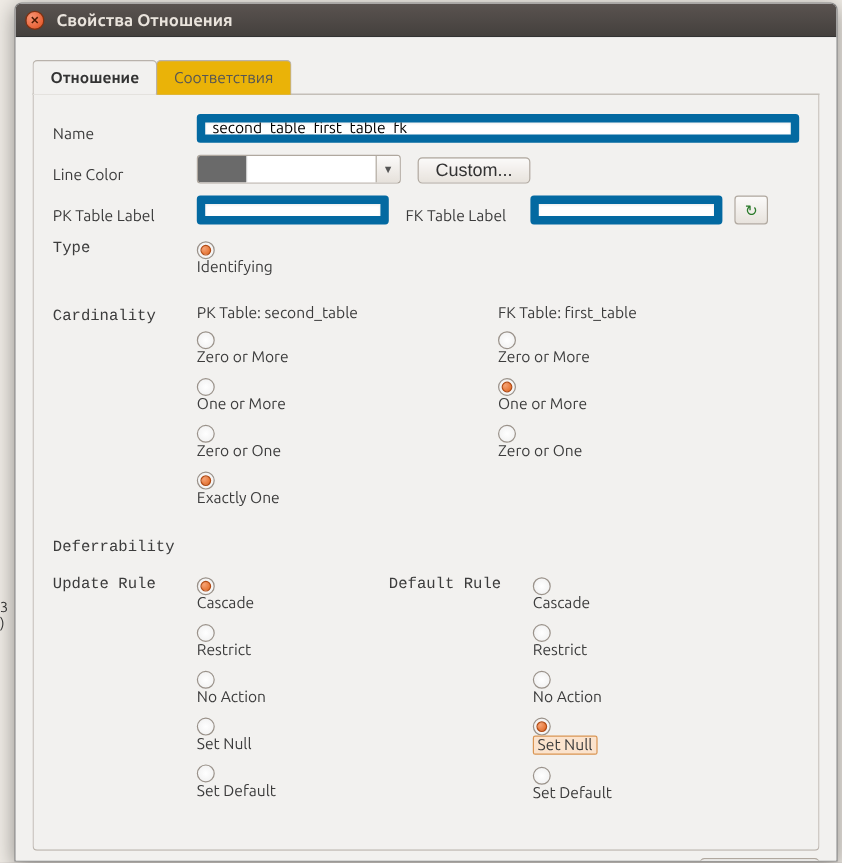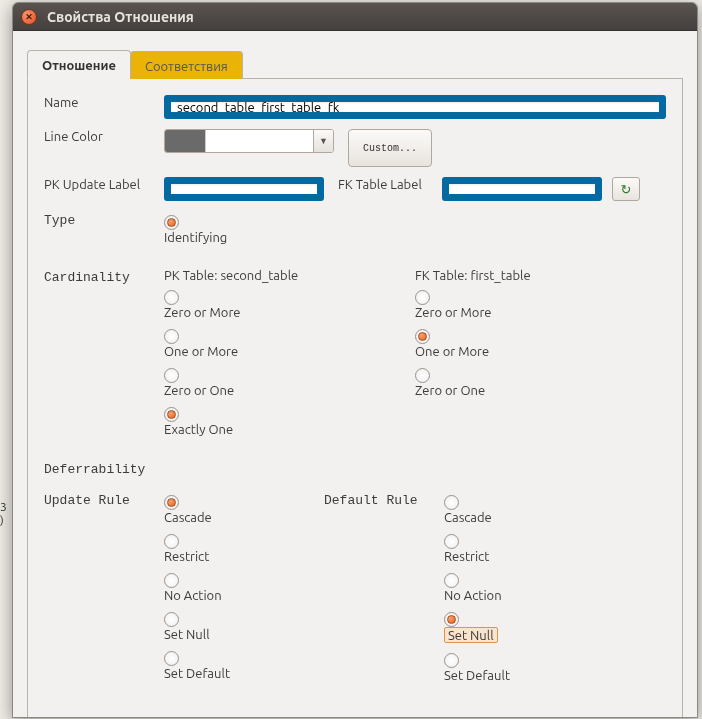--- a/index.html
+++ b/index.html
@@ -48,21 +48,20 @@
     cursor: pointer;
   }
   .body-area {
     padding: 18px 14px 10px 14px;
     background: #f2f1ef;
   }
   .tab-strip {
     display: flex;
     border-bottom: 1px solid #b9b2ab;
     margin-bottom: 0;
-    align-items: center;
   }
   .tab {
     padding: 7px 14px 6px 14px;
     font-size: 13px;
     border: 1px solid #b9b2ab;
     border-bottom: none;
     background: #eab308;
     margin-right: -1px;
     border-radius: 4px 4px 0 0;
     cursor: pointer;
@@ -78,21 +77,21 @@
   }
   .tabpanel {
     border: 1px solid #b9b2ab;
     border-top: none;
     padding: 16px 16px 20px 16px;
     border-radius: 0 0 4px 4px;
     min-height: 596px;
   }
   .row {
     display: flex;
-    align-items: flex-start;
+    align-items: flex-end;
     margin-bottom: 10px;
   }
   .lbl {
     width: 120px;
     font-size: 13px;
     color: #3c3c3c;
     font-weight: normal;
   }
   .lbltop { align-self: flex-start; padding-top: 2px; font-family: Liberation Mono, monospace;}
   input[type=text] {
@@ -117,27 +116,27 @@
   .color-swatch { width: 40px; background: #6a6a6a; }
   .color-white { width: 108px; background: #fff; border-left: 1px solid #ccc;}
   .color-arrow {
     width: 20px;
     border-left: 1px solid #b0a89f;
     background: linear-gradient(#fbfaf9,#e6e1db);
     display:flex;align-items:center;justify-content:center;
     font-size: 9px; color:#555;
   }
   .btn {
-    height: 38px;
+    height: 22px;
     padding: 0 14px;
     border: 1px solid #b0a89f;
     border-radius: 4px;
     background: linear-gradient(#fbfaf9,#e8e3dd);
-    font-size: 10px;
-    font-family: Liberation Mono, monospace;
+    font-size: 15px;
+    font-family: Liberation Sans, sans-serif;
     cursor: pointer;
     color: #333;
   }
   .btn.primary {
     background: linear-gradient(#f9b38b,#f08a55);
     border-color: #cd6b38;
     color: #3d2412;
     font-weight: normal;
     min-width: 100px;
   }
@@ -224,21 +223,21 @@
         <div class="color-picker">
           <div class="color-swatch"></div>
           <div class="color-white"></div>
           <div class="color-arrow">▼</div>
         </div>
         <div style="width:14px"></div>
         <button class="btn">Custom...</button>
       </div>
 
       <div class="row">
-        <div class="lbl">PK Update Label</div>
+        <div class="lbl">PK Table Label</div>
         <input type="text" style="width: 160px;" value="">
         <div style="width:14px"></div>
         <div style="width:104px">FK Table Label</div>
         <input type="text" style="width: 160px;" value="">
         <div style="width:10px"></div>
         <div class="small-ico-btn">↻</div>
       </div>
 
       <div class="section tl-row2">
         <div class="lbl lbltop">Type</div>

